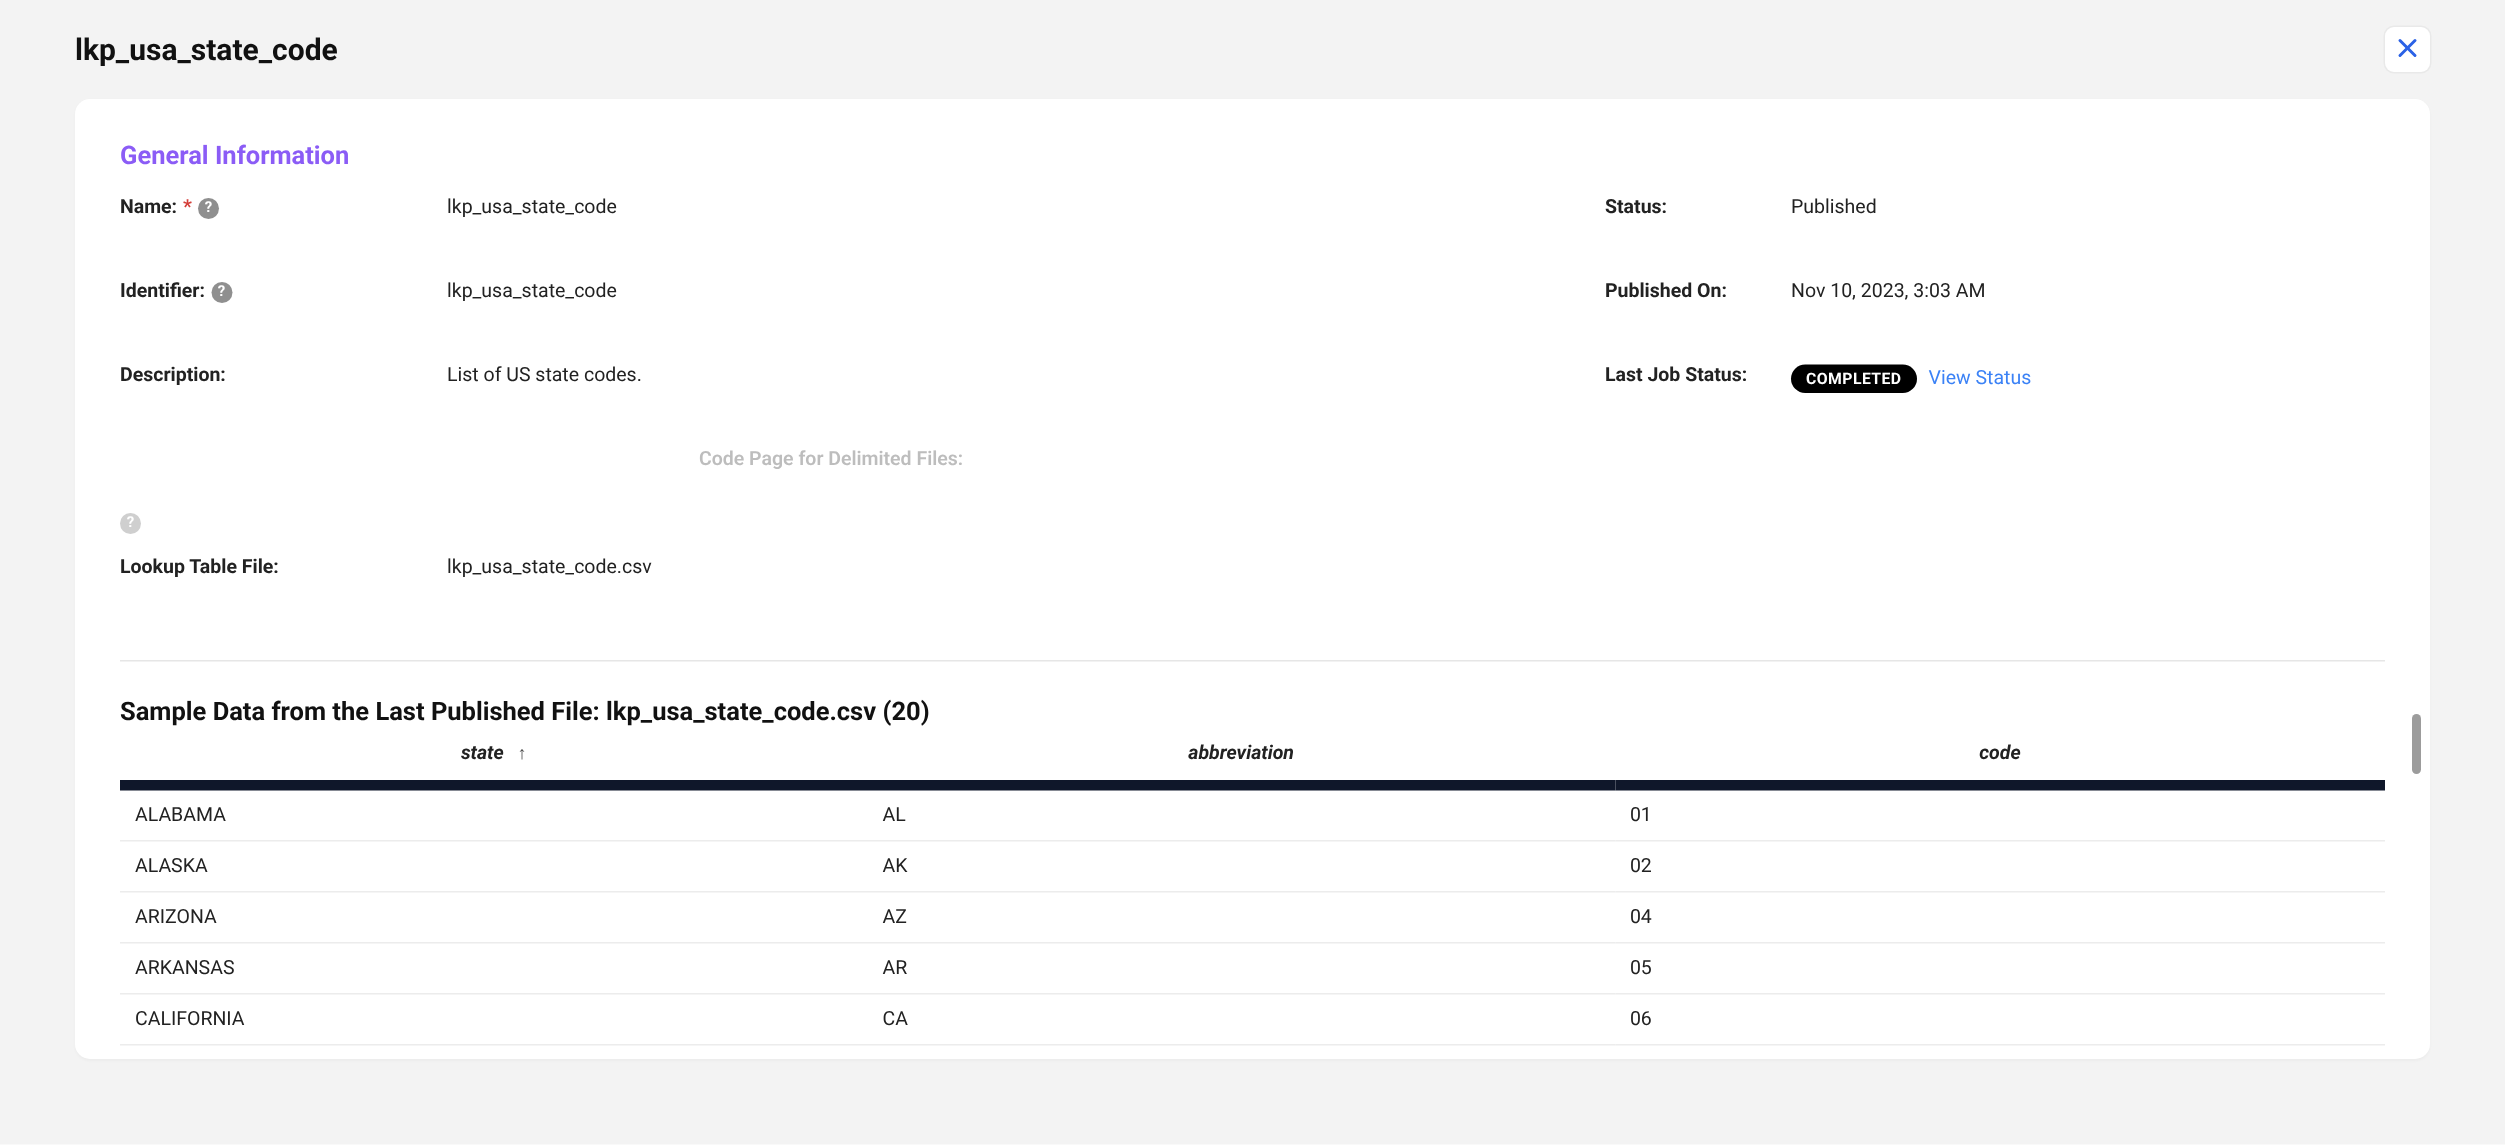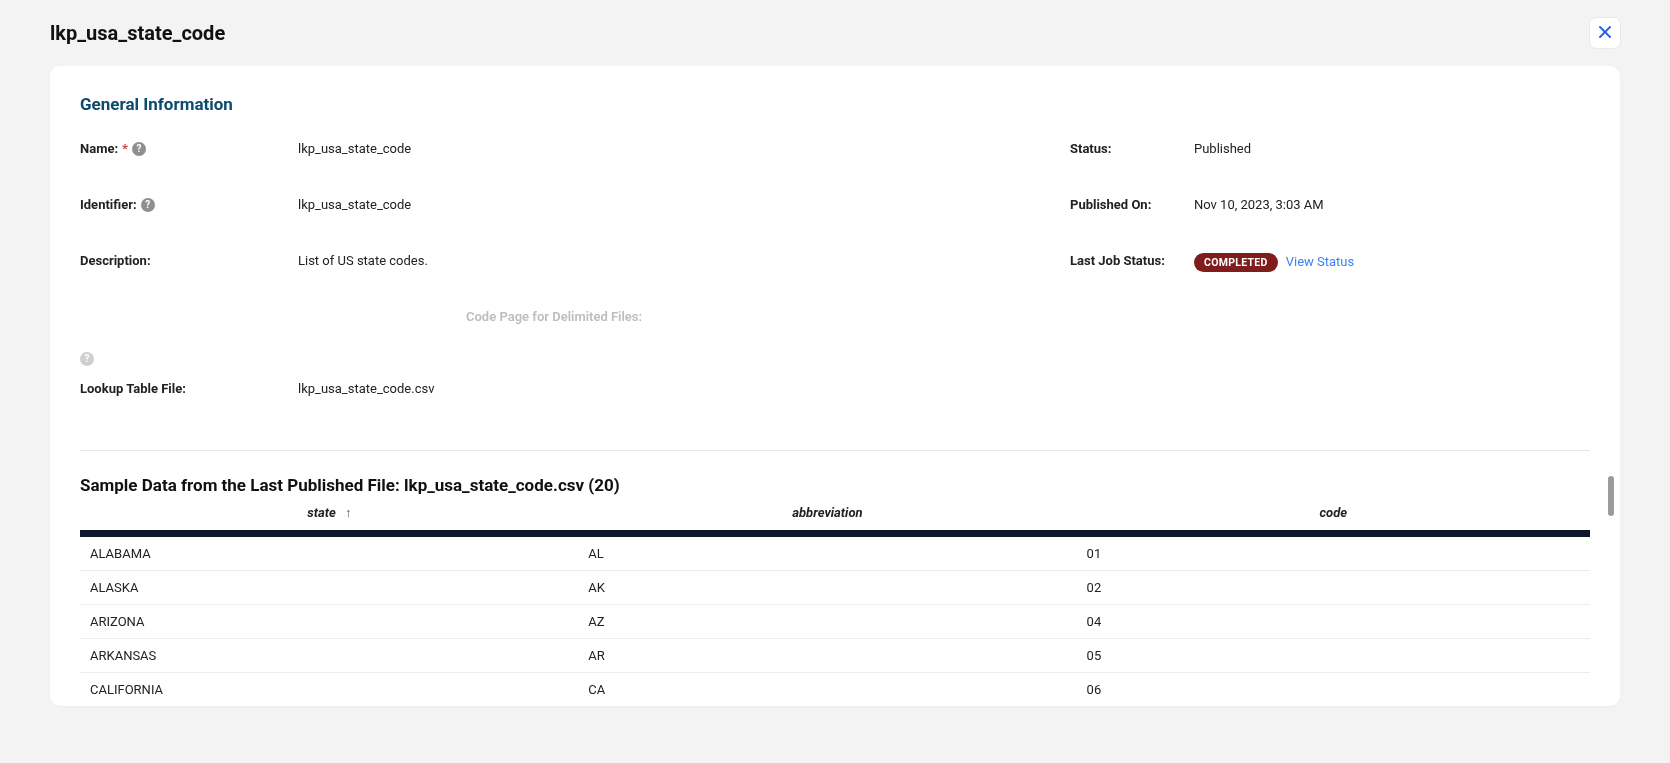--- a/index.html
+++ b/index.html
@@ -44,22 +44,22 @@
     border-radius: 10px;
     padding: 28px 30px 0 30px;
     box-shadow: 0 1px 2px rgba(0,0,0,0.03);
     height: 640px;
     overflow: hidden;
     position: relative;
   }
   .section-title {
     font-size: 17px;
     font-weight: 700;
-    color: #0c4a6e;
-    margin-bottom: 26px;
+    color: #8b5cf6;
+    margin-bottom: 16px;
   }
   .info-grid {
     display: flex;
   }
   .info-col-left {
     flex: 1;
   }
   .info-col-right {
     width: 520px;
   }
@@ -95,21 +95,21 @@
   }
   .help-icon.muted { background: #cfcfcf; }
   .field-value {
     font-size: 13px;
     color: #222;
     padding-top: 1px;
   }
   .status-col .field-label { width: 124px; }
   .badge-completed {
     display: inline-block;
-    background: #7f1d1d;
+    background: #000000;
     color: #fff;
     font-size: 10.5px;
     font-weight: 700;
     letter-spacing: 0.3px;
     padding: 3px 10px;
     border-radius: 10px;
     margin-right: 8px;
   }
   .link {
     color: #3b82f6;

